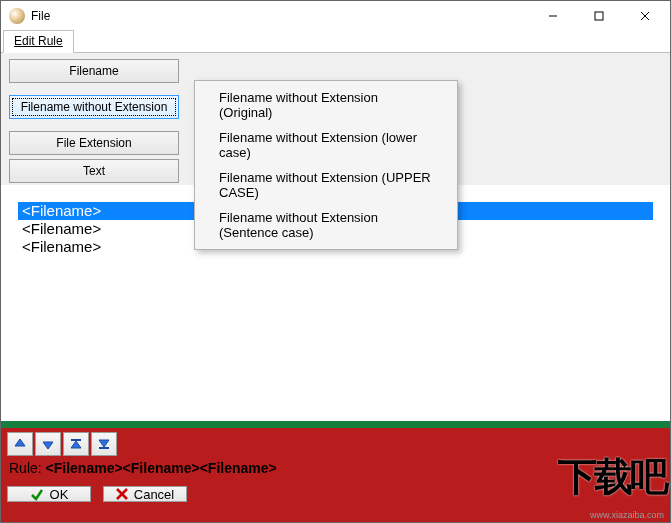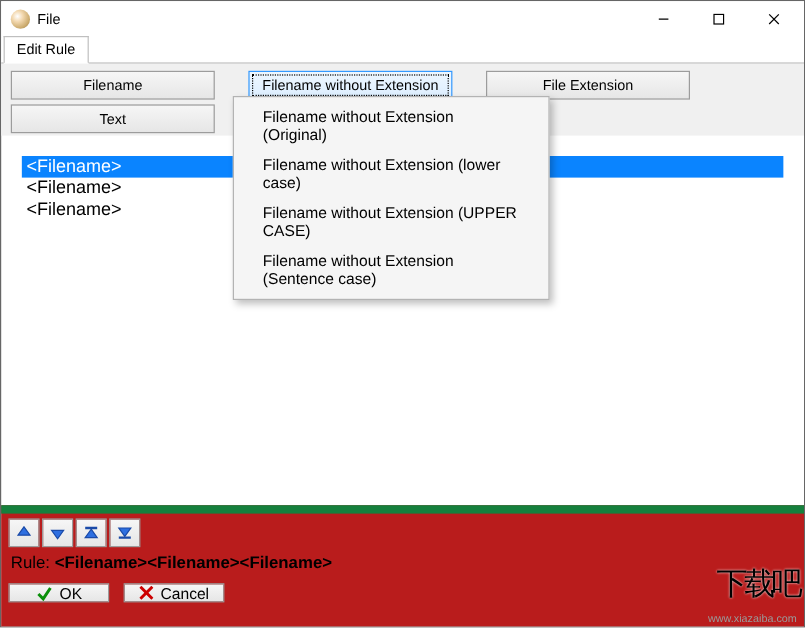--- a/index.html
+++ b/index.html
@@ -2,40 +2,40 @@
 <html><head>
 <meta charset="utf-8">
 <style>
   * { box-sizing: border-box; }
   body { margin: 0; font-family: "Segoe UI", Tahoma, sans-serif; font-size: 12px; background: #ccc; }
   .window { width: 671px; height: 523px; background: #fff; border: 1px solid #666; display: flex; flex-direction: column; position: relative; }
   .titlebar { height: 30px; display: flex; align-items: center; padding: 0 2px 0 8px; background: #fff; }
   .titlebar .title { flex: 1; font-size: 12px; color: #000; }
   .titlebar .icon { width: 16px; height: 16px; border-radius: 50%; background: radial-gradient(circle at 35% 35%, #fff 0%, #f3d9b1 30%, #c9a86a 70%, #7a5b30 100%); margin-right: 6px; }
   .winbtn { width: 46px; height: 30px; display: flex; align-items: center; justify-content: center; color: #222; }
-  .tabrow { height: 22px; display: flex; align-items: flex-end; padding-left: 2px; background: #fff; border-bottom: 1px solid #bfbfbf; position: relative; }
+  .tabrow { height: 22px; display: flex; align-items: flex-end; padding-left: 2px; background: #fff; border-bottom: 1px solid #bfbfbf; position: relative; text-decoration: underline; }
   .tab { padding: 3px 10px 4px; font-size: 12px; border: 1px solid #bfbfbf; border-bottom: 1px solid #fff; background: #fff; position: relative; top: 1px; }
   .toolbar { padding: 6px 8px 2px; background: #f0f0f0; display: flex; flex-direction: column; gap: 4px; }
-  .row { display: flex; gap: 28px; }
+  .row { display: flex; gap: 12px; flex-direction: column; }
   .btn { width: 170px; height: 24px; background: linear-gradient(#f6f6f6,#e6e6e6); border: 1px solid #9c9c9c; font-size: 12px; display: flex; align-items: center; justify-content: center; cursor: default; }
   .btn.focused { outline: 1px dotted #000; outline-offset: -4px; border-color: #3399ff; background: linear-gradient(#eef7ff,#dceeff); }
   .list { flex: 1; background: #fff; overflow: auto; margin: 16px; border: 1px solid #fff; }
   .list .item { font-size: 15px; font-family: Arial, sans-serif; padding: 0 4px; line-height: 18px; color: #000; }
   .list .item.selected { background: #0a84ff; color: #fff; }
   .dropdown { position: absolute; left: 193px; top: 79px; width: 264px; background: #f5f5f5; border: 1px solid #b3b3b3; box-shadow: 3px 3px 6px rgba(0,0,0,.25); padding: 4px 2px; z-index: 10; }
   .dropdown .mitem { padding: 5px 22px; font-size: 13px; color: #000; }
   .bottom { background: #b91c1c; border-top: 7px solid #15803d; padding: 4px 6px 20px; }
   .arrows { display: flex; gap: 2px; margin-bottom: 4px; }
   .arrbtn { width: 26px; height: 24px; background: linear-gradient(#f6f6f6,#e6e6e6); border: 1px solid #9c9c9c; display: flex; align-items: center; justify-content: center; }
   .ruleline { font-size: 14px; margin: 4px 2px 10px; }
   .ruleline b { font-weight: bold; }
   .dlgbtns { display: flex; gap: 12px; }
   .dlgbtn { width: 84px; height: 16px; background: linear-gradient(#f6f6f6,#e6e6e6); border: 1px solid #9c9c9c; display: flex; align-items: center; justify-content: center; gap: 6px; font-size: 13px; }
   .watermark { position: absolute; right: 6px; bottom: 2px; font-size: 9px; color: #9a9a9a; z-index: 2; }
-  .bigtext { position: absolute; right: 4px; bottom: 18px; font-size: 26px; font-weight: 400; color: #000; letter-spacing: -3px; font-family: "Microsoft YaHei", sans-serif; z-index: 2; text-shadow: 0 0 2px #fff; }
+  .bigtext { position: absolute; right: 4px; bottom: 18px; font-size: 39px; font-weight: 700; color: #000; letter-spacing: -3px; font-family: "Microsoft YaHei", sans-serif; z-index: 2; text-shadow: 0 0 2px #fff; }
   svg { display: block; }
 </style>
 </head>
 <body>
 
 <div class="window">
 
   <div class="titlebar">
     <span class="icon"></span>
     <span class="title">File</span>

